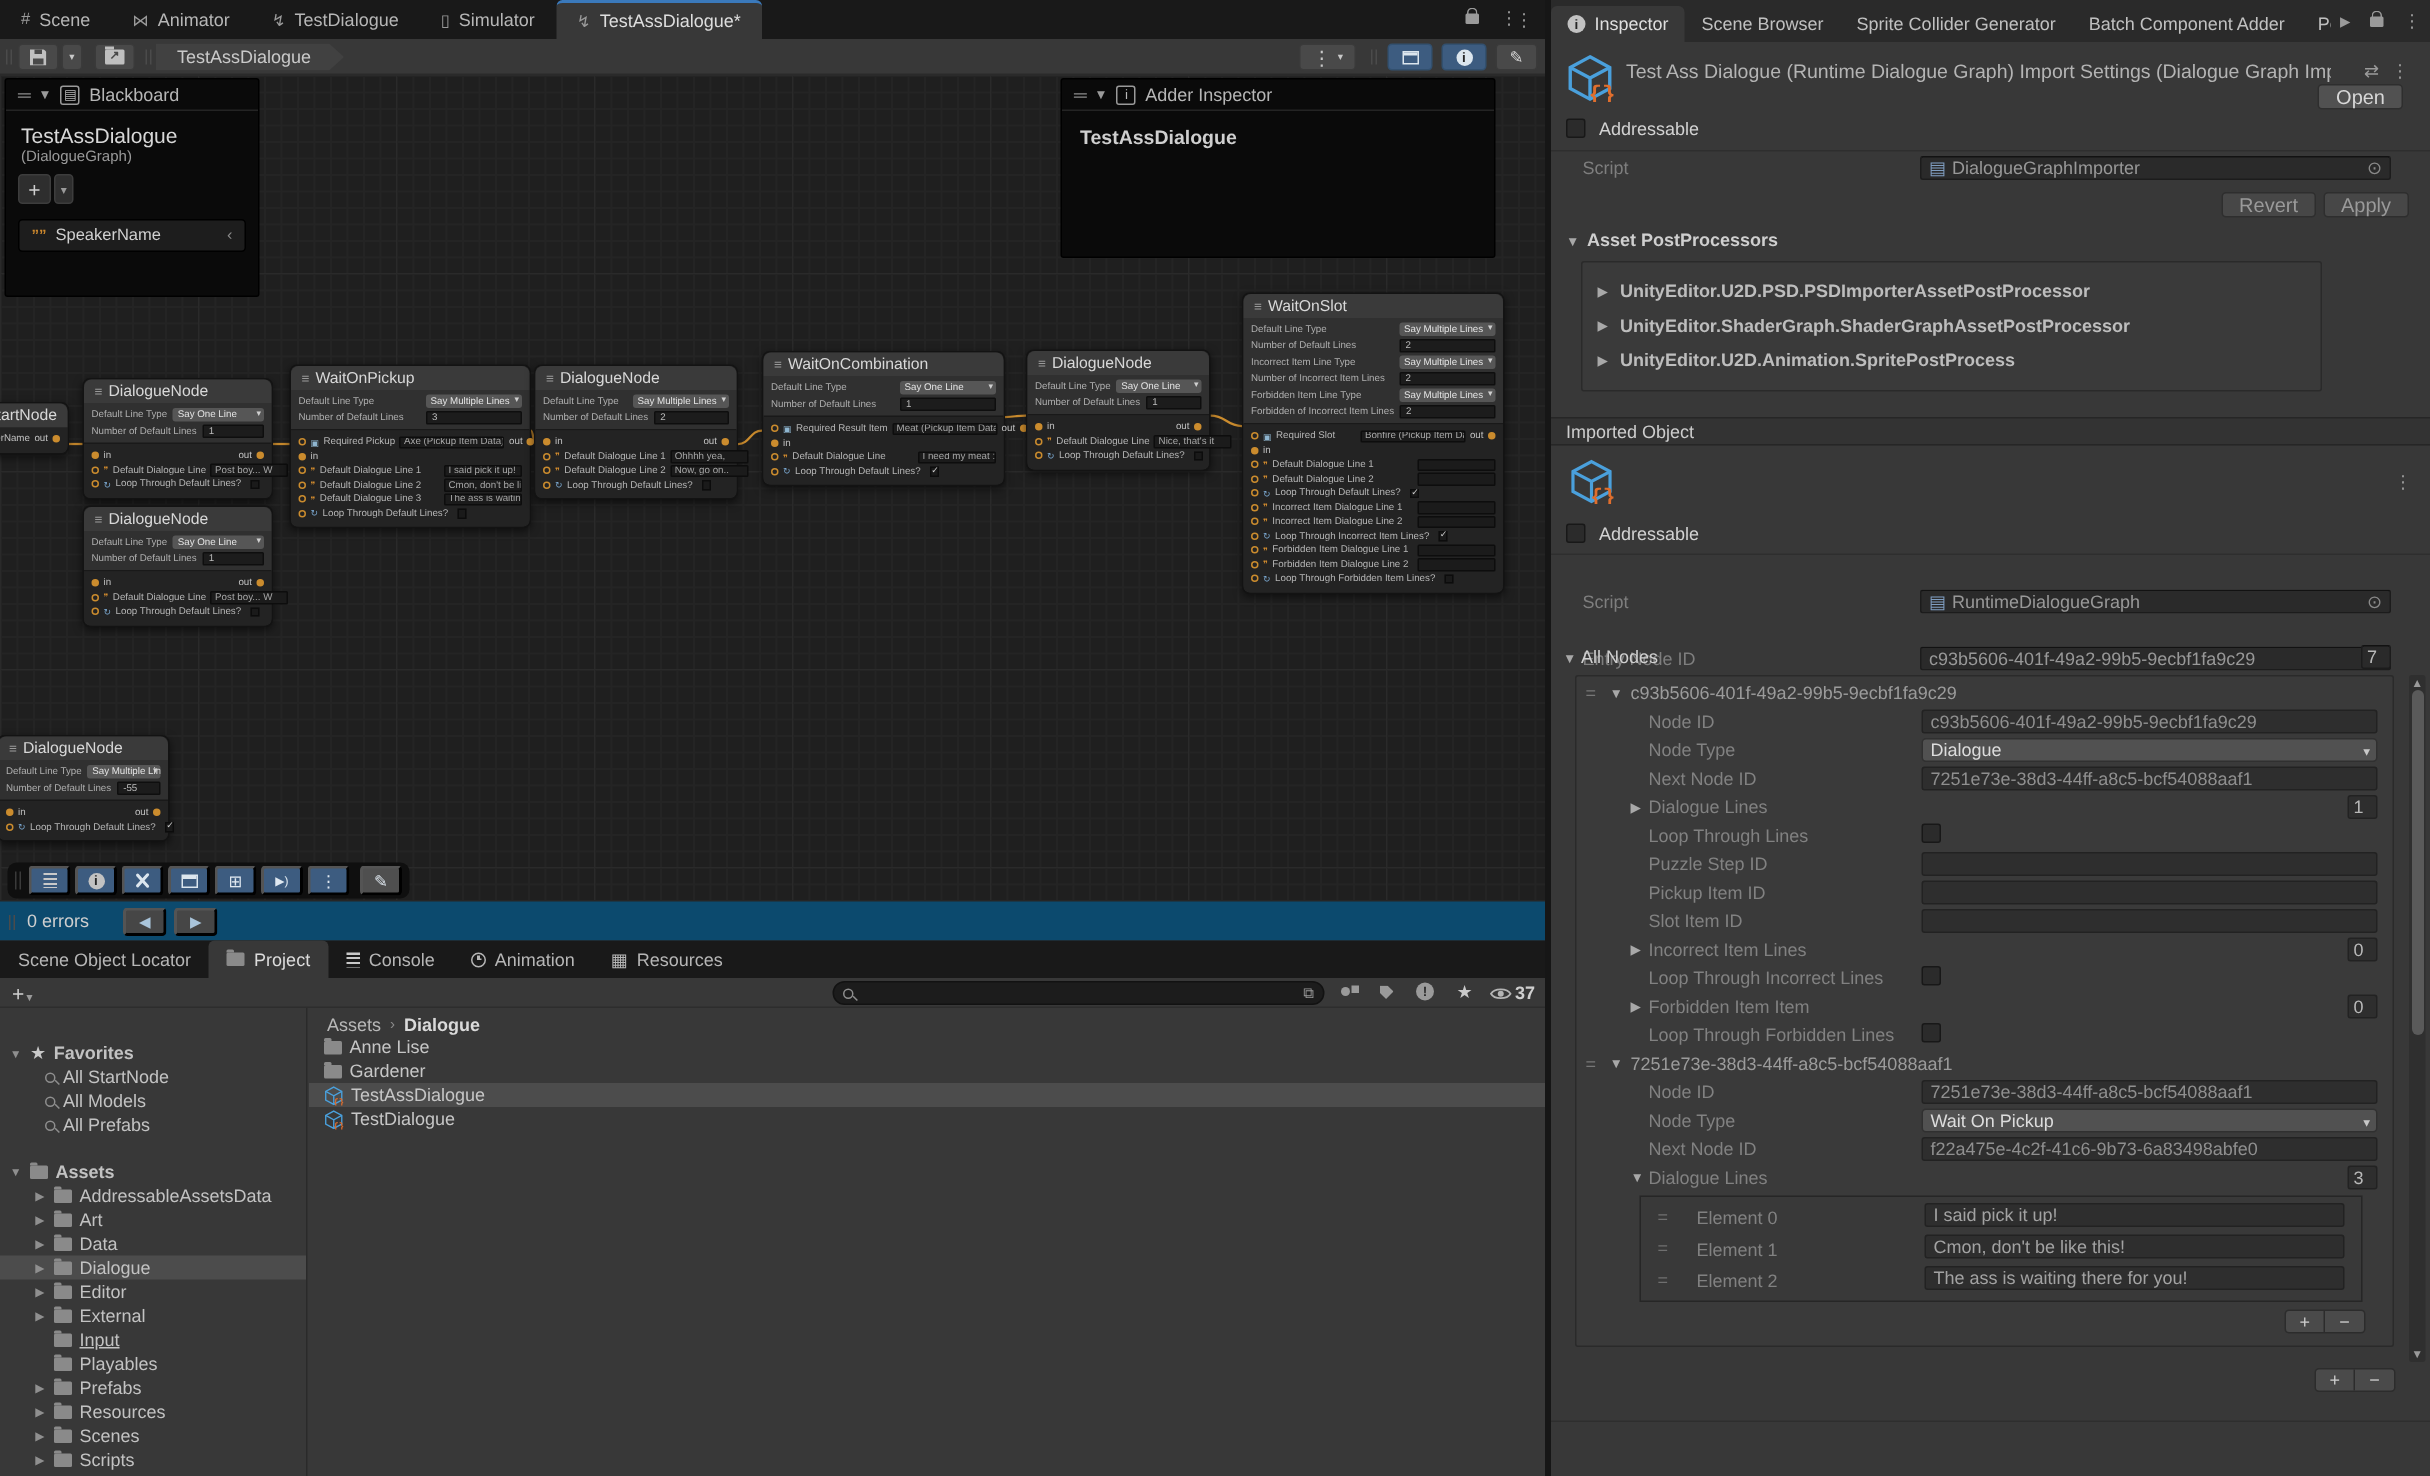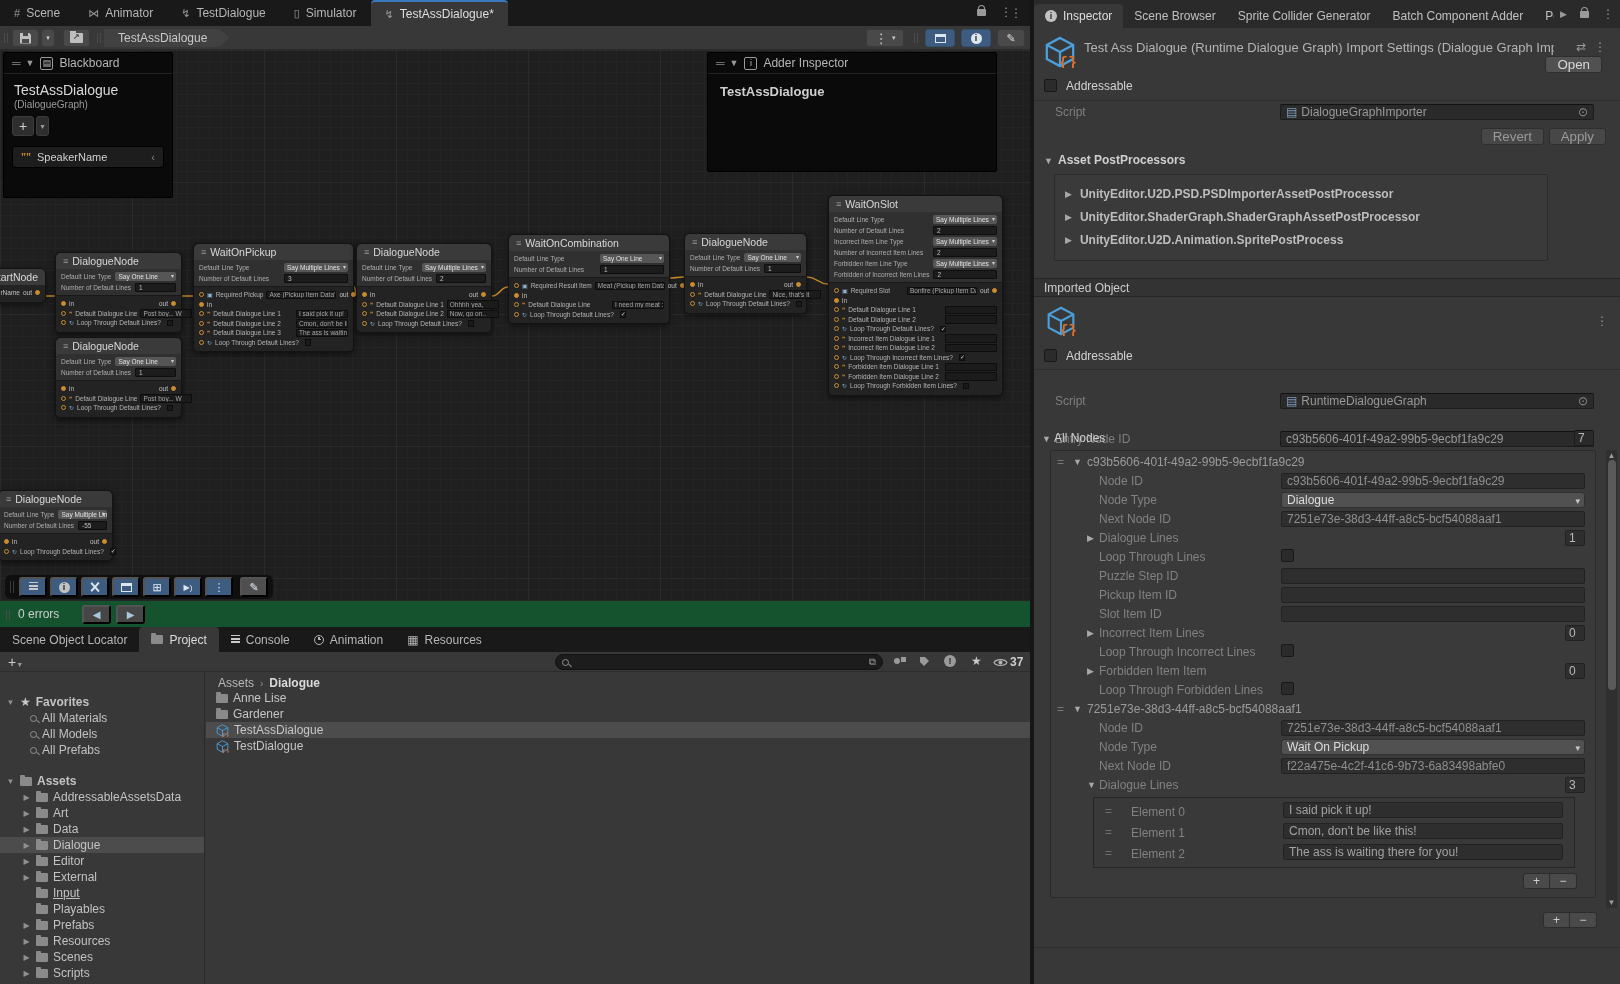--- a/index.html
+++ b/index.html
@@ -81,21 +81,21 @@
   .bb-pill .chev{margin-left:auto;color:#8a8a8a}
   #ginspector{left:707px;top:2px;width:290px;height:120px}
   .gi-name{font-size:13px;font-weight:bold;color:#cfcfcf;padding:10px 12px}
   
   #mini-bar{position:absolute;left:5px;top:525px;height:24px;background:#0f0f0f;border-radius:6px;display:flex;
             align-items:center;gap:3px;padding:0 5px;z-index:5}
   .mini-handle{width:4px;height:12px;border-left:1px solid #3a3a3a;border-right:1px solid #3a3a3a;margin-right:2px}
   .mbtn{width:28px;height:20px;background:#3d5c80;border-radius:3px;display:flex;align-items:center;justify-content:center;color:#dfe8f0;font-size:10px}
   .mbtn.gray{background:#4f4f4f;margin-left:4px}
   
-  #error-bar{position:absolute;left:0;top:600px;width:1030px;height:27px;background:#14532d;border-top:1px solid #262626}
+  #error-bar{position:absolute;left:0;top:600px;width:1030px;height:27px;background:#0c4a6e;border-top:1px solid #262626}
   #error-bar .ebtn{position:absolute;top:4px;width:29px;height:19px;background:#464646;border-radius:3px;color:#a9c4da;
                    display:flex;align-items:center;justify-content:center;font-size:10px}
   
   #bottom-tabs{position:absolute;left:0;top:627px;width:1030px;height:25px;background:#191919;display:flex;align-items:flex-end}
   .btab{display:flex;align-items:center;gap:6px;height:25px;padding:0 12px;color:#b6b6b6;white-space:nowrap}
   .btab.active{background:#383838;border-radius:4px 4px 0 0;color:#dcdcdc}
   #bt-right{position:absolute;right:18px;top:5px;display:flex;gap:14px;align-items:center;color:#9a9a9a}
   
   #proj-toolbar{position:absolute;left:0;top:652px;width:1030px;height:20px;background:#383838;border-bottom:1px solid #2d2d2d}
   #proj-plus{position:absolute;left:8px;top:2px;color:#cfcfcf;font-size:14px}
@@ -818,21 +818,21 @@
 
     <div id="proj-content">
       <div id="proj-tree">
           <div class="trow" style="padding-left: 6px;">
             <span class="arr">▼</span>
             <span class="i-star">★</span>
             <b>Favorites</b>
           </div>
           <div class="trow" style="padding-left: 30px;">
             <span class="i-search"></span>
-            <span>All Materials</span>
+            <span>All StartNode</span>
           </div>
           <div class="trow" style="padding-left: 30px;">
             <span class="i-search"></span>
             <span>All Models</span>
           </div>
           <div class="trow" style="padding-left: 30px;">
             <span class="i-search"></span>
             <span>All Prefabs</span>
           </div>
           <div class="tspacer"></div>

